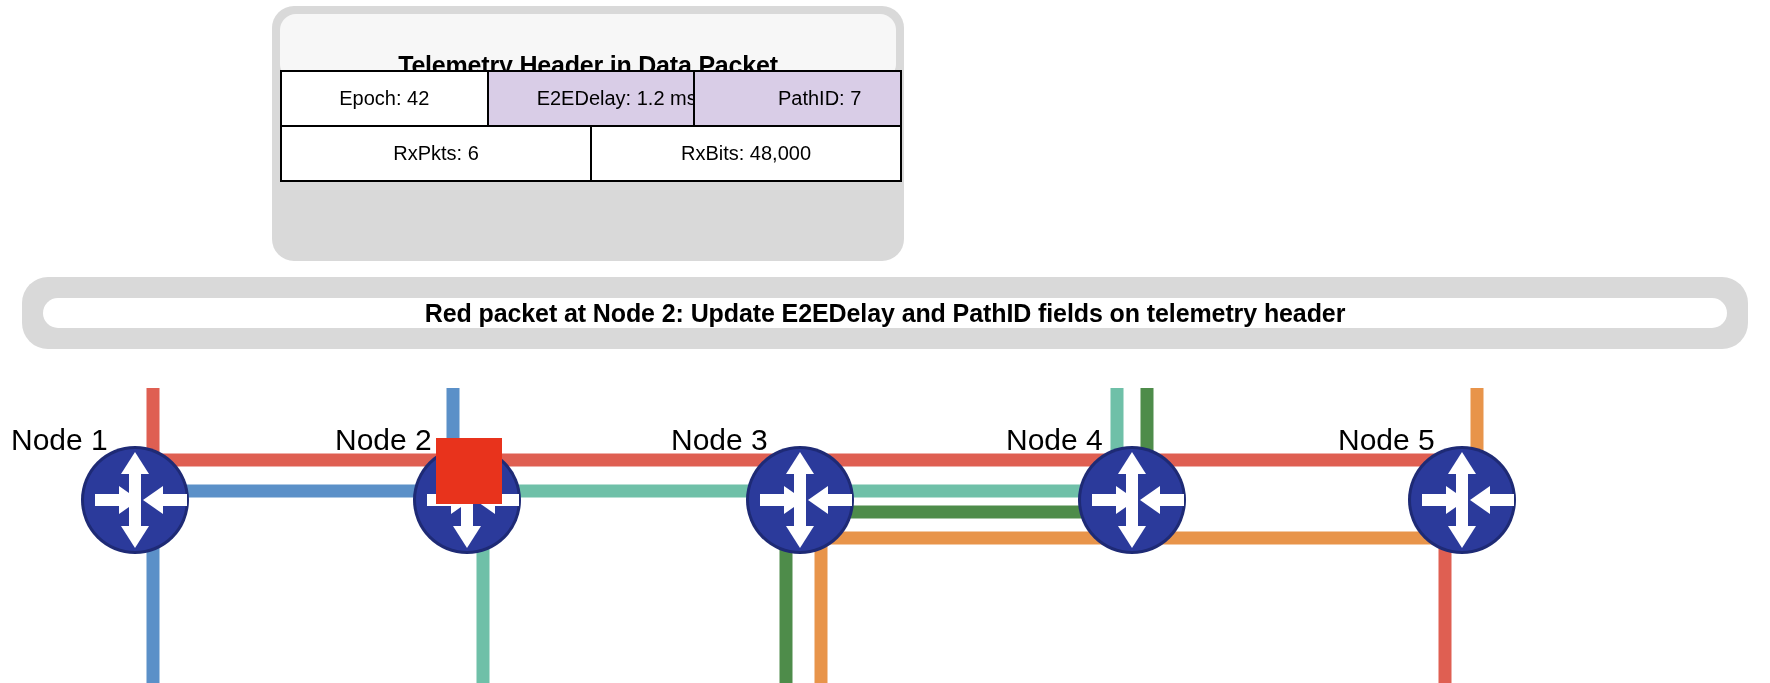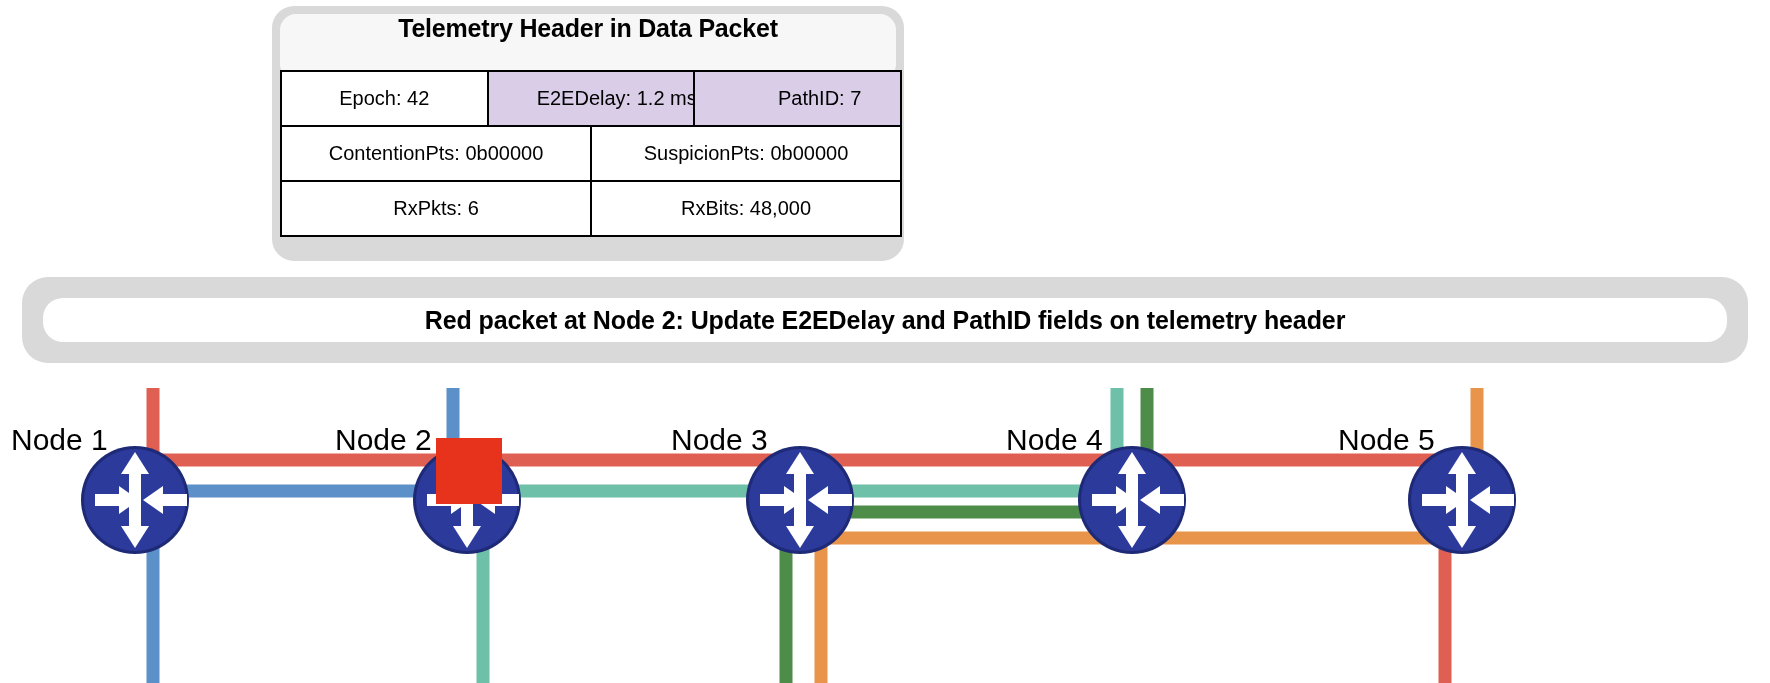--- a/index.html
+++ b/index.html
@@ -31,21 +31,21 @@
   }
   #telemetry-title-bar {
     position: absolute;
     left: 8px;
     top: 8px;
     width: 616px;
     height: 66px;
     background: #f7f7f7;
     border-radius: 16px;
     display: flex;
-    align-items: flex-start;
+    align-items: flex-end;
     justify-content: center;
   }
   #telemetry-title-bar .title-text {
     font-size: 25px;
     font-weight: bold;
     color: #000000;
     letter-spacing: -0.2px;
     white-space: nowrap;
   }
 
@@ -73,21 +73,21 @@
     background: #d9cde7;
     padding-left: 48px;
   }
 
   
   #instruction-banner {
     position: absolute;
     left: 22px;
     top: 277px;
     width: 1726px;
-    height: 86px;
+    height: 72px;
     background: #d9d9d9;
     border-radius: 26px;
     box-sizing: border-box;
     padding: 21px;
   }
   #instruction-inner {
     width: 100%;
     height: 100%;
     background: #ffffff;
     border-radius: 20px;
@@ -131,24 +131,20 @@
   </div>
 
   <table id="telemetry-table">
     <tbody>
       <tr>
         <td colspan="2">Epoch: 42</td>
         <td colspan="2" class="highlight">E2EDelay: 1.2 ms</td>
         <td colspan="2" class="highlight">PathID: 7</td>
       </tr>
       <tr>
-        <td colspan="3">ContentionPts: 0b00000</td>
-        <td colspan="3">SuspicionPts: 0b00000</td>
-      </tr>
-      <tr>
         <td colspan="3">RxPkts: 6</td>
         <td colspan="3">RxBits: 48,000</td>
       </tr>
     </tbody>
   </table>
 </div>
 
 <div id="instruction-banner">
   <div id="instruction-inner">
     <span class="banner-text">Red packet at Node 2: Update E2EDelay and PathID fields on telemetry header</span>

